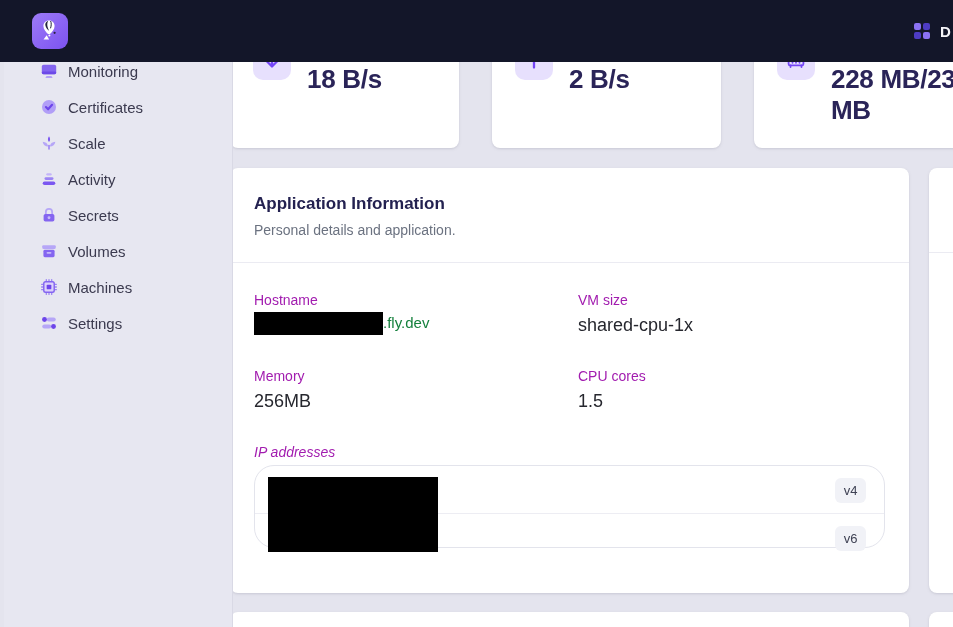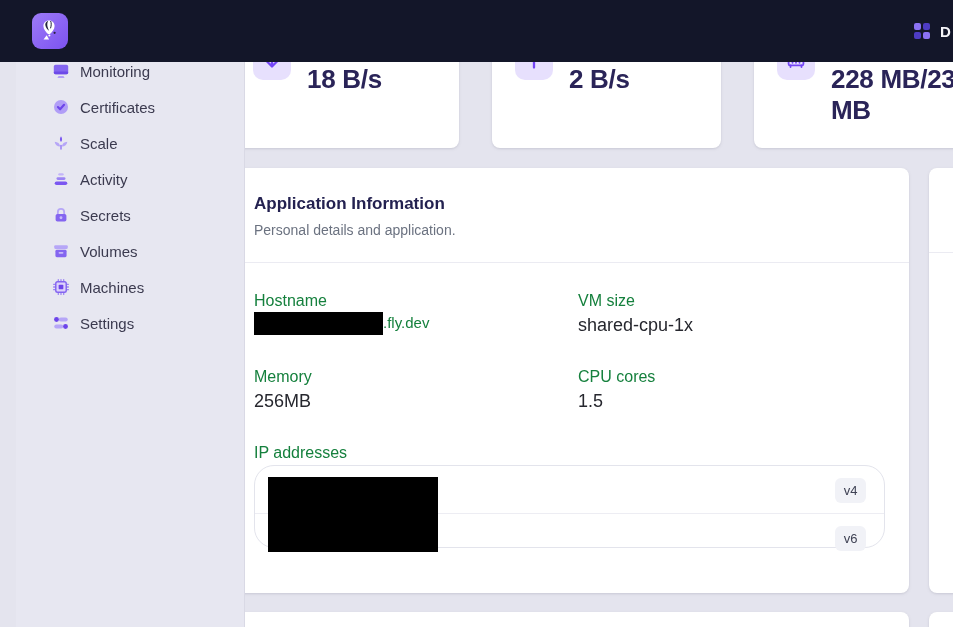--- a/index.html
+++ b/index.html
@@ -20,21 +20,21 @@
     display:flex; align-items:center; justify-content:center; cursor:pointer;
   }
   .hdr-right { display:flex; align-items:center; gap:10px; padding-right:0; }
   .grid-icon { width:16px; height:16px; display:grid; grid-template-columns:7px 7px; grid-template-rows:7px 7px; gap:2px; }
   .grid-icon span { border-radius:2px; }
   .grid-icon .gA { background:#8b72f3; }
   .grid-icon .gB { background:#4e3cc4; }
   .hdr-label { color:#f4f4f8; font-size:15px; font-weight:700; letter-spacing:.2px; }
   
   .sidebar {
-    position:absolute; left:16px; top:0; width:229px; height:627px;
+    position:absolute; left:4px; top:0; width:229px; height:627px;
     background:#e7e7f1; border-right:1px solid #d9d9e5; z-index:5; padding-top:53px;
   }
   .nav-item {
     height:36px; display:flex; align-items:center; gap:10px; padding-left:36px;
     cursor:pointer; color:#3b3a4f; font-size:15px;
   }
   .nav-item svg { width:18px; height:18px; flex:0 0 18px; }
   
   .card {
     position:absolute; background:#ffffff; border-radius:8px;
@@ -49,21 +49,21 @@
   .stat-value {
     position:absolute; left:77px; top:34px; right:10px;
     font-size:26px; line-height:31px; font-weight:700; color:#2a2458; letter-spacing:-.3px;
   }
   .stat-value span { display:block; }
   
   .appinfo { left:230px; top:168px; width:679px; height:425px; }
   .card-title { position:absolute; left:24px; top:26px; font-size:17px; font-weight:700; color:#232150; }
   .card-sub   { position:absolute; left:24px; top:54px; font-size:14px; color:#6b7280; }
   .hdiv { position:absolute; left:0; right:0; height:1px; background:#ebebf2; }
-  .f-label { position:absolute; font-size:16px; color:#15803d; }
+  .f-label { position:absolute; font-size:14px; color:#a21caf; }
   .f-value { position:absolute; font-size:18px; color:#26272e; }
   .redact-host { position:absolute; left:24px; top:144px; width:129px; height:23px; background:#000; }
   .host-link { position:absolute; left:153px; top:146px; font-size:15px; color:#15803d; cursor:pointer; }
   .ip-box {
     position:absolute; left:24px; top:297px; width:631px; height:83px;
     border:1px solid #e3e4ec; border-radius:20px; background:#fff;
   }
   .ip-row { position:relative; height:48px; }
   .ip-row.first { border-bottom:1px solid #ededf3; }
   .badge {
@@ -232,21 +232,21 @@
 
     <div class="f-label" style="left:348px; top:124px;">VM size</div>
     <div class="f-value" style="left:348px; top:147px;">shared-cpu-1x</div>
 
     <div class="f-label" style="left:24px; top:200px;">Memory</div>
     <div class="f-value" style="left:24px; top:223px;">256MB</div>
 
     <div class="f-label" style="left:348px; top:200px;">CPU cores</div>
     <div class="f-value" style="left:348px; top:223px;">1.5</div>
 
-    <div class="f-label" style="left:24px; top:276px;">IP addresses</div>
+    <div class="f-label" style="left:24px; top:276px;font-style:italic;">IP addresses</div>
     <div class="ip-box">
       <div class="ip-row first">
         <div class="badge">v4</div>
       </div>
       <div class="ip-row second">
         <div class="badge">v6</div>
       </div>
     </div>
     <div class="redact-ip"></div>
   </div>

